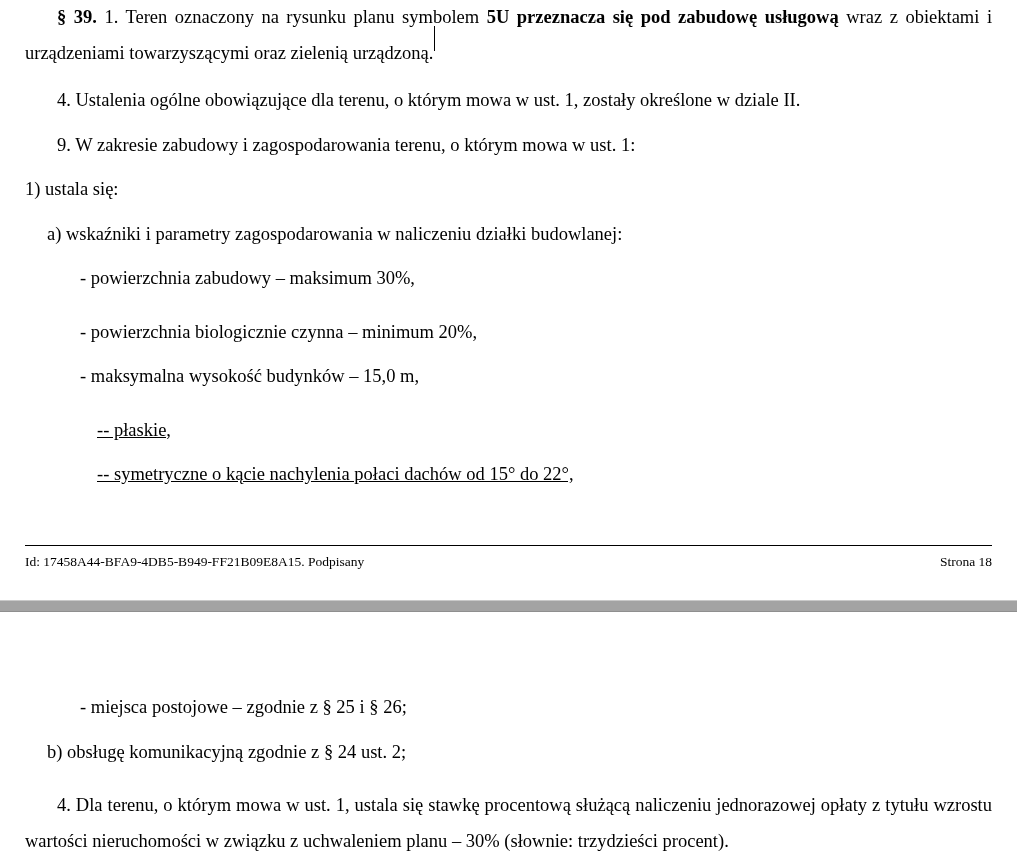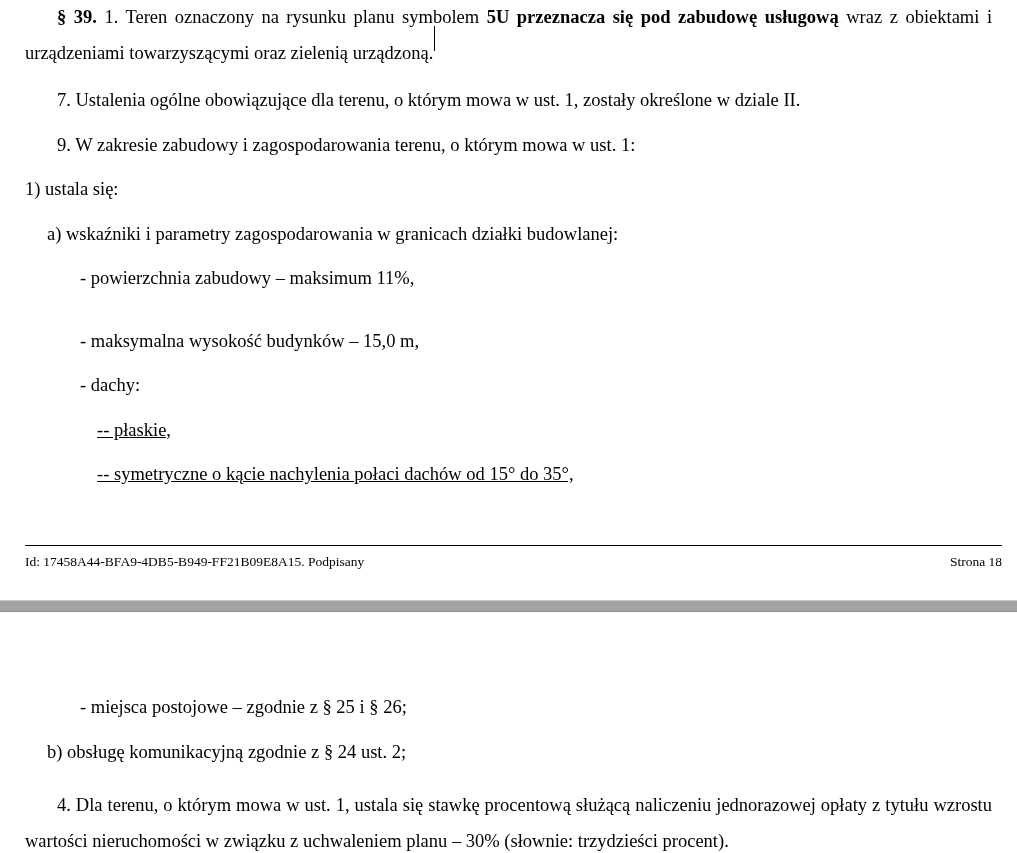--- a/index.html
+++ b/index.html
@@ -72,21 +72,21 @@
     background: #000000;
     left: 434px;
     top: 26px;
     height: 25px;
   }
 
   
   .footer {
     position: absolute;
     left: 25px;
-    right: 15px;
+    right: 25px;
     top: 545px;
   }
 
   .footer-rule {
     border-top: 1px solid #000000;
     height: 0;
     width: 100%;
   }
 
   .footer-row {
@@ -123,59 +123,59 @@
 
 <div class="viewer">
 
   <div class="page page-top">
     <div class="page-body">
 
       <p class="para ind-first"><span class="b">§ 39.</span><span> 1. Teren oznaczony na rysunku planu symbolem </span><span class="b">5U przeznacza się pod zabudowę usługową</span><span> wraz z obiektami i urządzeniami towarzyszącymi oraz zielenią urządzoną.</span></p>
 
       <div class="gap-1"></div>
 
-      <p class="para ind-first">7. Ustalenia ogólne obowiązujące dla terenu, o którym mowa w ust. 1, zostały określone w dziale II.</p>
+      <p class="para ind-first">4. Ustalenia ogólne obowiązujące dla terenu, o którym mowa w ust. 1, zostały określone w dziale II.</p>
 
       <div class="gap-2"></div>
 
       <p class="para nojust ind-first">9. W zakresie zabudowy i zagospodarowania terenu, o którym mowa w ust. 1:</p>
 
       <div class="gap-2"></div>
 
       <p class="para nojust ind-l1">1) ustala się:</p>
 
       <div class="gap-2"></div>
 
-      <p class="para nojust ind-l2">a) wskaźniki i parametry zagospodarowania w granicach działki budowlanej:</p>
-
-      <div class="gap-2"></div>
-
-      <p class="para nojust ind-l3">- powierzchnia zabudowy – maksimum 11%,</p>
-
-      <div class="gap-2"></div>
-
-
-      <div class="gap-2"></div>
-
+      <p class="para nojust ind-l2">a) wskaźniki i parametry zagospodarowania w naliczeniu działki budowlanej:</p>
+
+      <div class="gap-2"></div>
+
+      <p class="para nojust ind-l3">- powierzchnia zabudowy – maksimum 30%,</p>
+
+      <div class="gap-2"></div>
+
+
+      <div class="gap-2"></div>
+
+      <p class="para nojust ind-l3">- powierzchnia biologicznie czynna – minimum 20%,</p>
 
       <div class="gap-2"></div>
 
       <p class="para nojust ind-l3">- maksymalna wysokość budynków – 15,0 m,</p>
 
       <div class="gap-2"></div>
 
-      <p class="para nojust ind-l3">- dachy:</p>
 
       <div class="gap-2"></div>
 
       <p class="para nojust ind-l4">-- płaskie,</p>
 
       <div class="gap-2"></div>
 
-      <p class="para nojust ind-l4">-- symetryczne o kącie nachylenia połaci dachów od 15° do 35°,</p>
+      <p class="para nojust ind-l4">-- symetryczne o kącie nachylenia połaci dachów od 15° do 22°,</p>
 
     </div>
 
     <div class="caret" style="left: 434px; top: 26px; height: 25px;"></div>
 
     <div class="footer">
       <div class="footer-rule"></div>
       <div class="footer-row">
         <span class="footer-id">Id: 17458A44-BFA9-4DB5-B949-FF21B09E8A15. Podpisany</span>
         <span class="footer-page">Strona 18</span>

